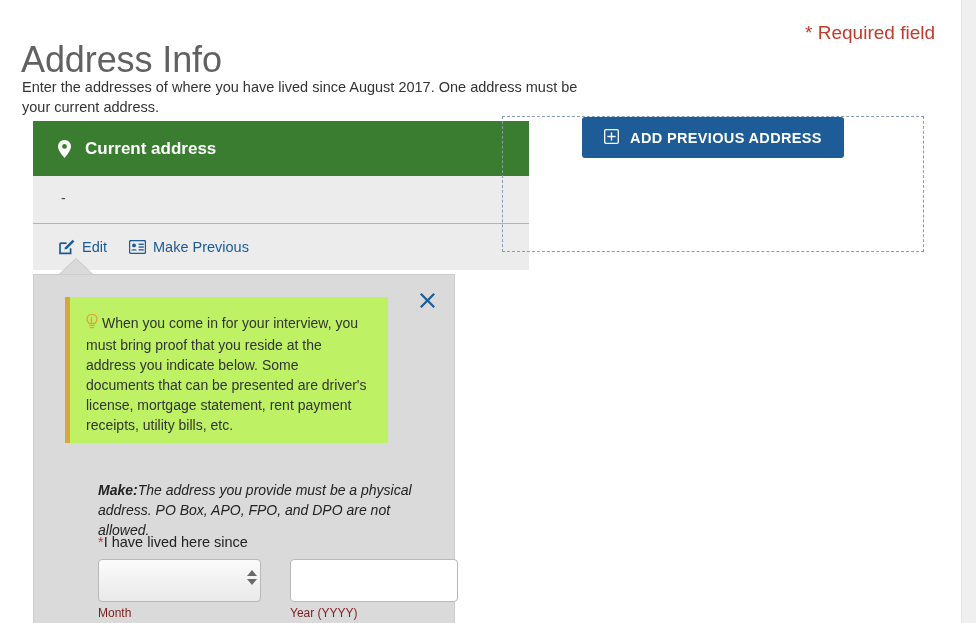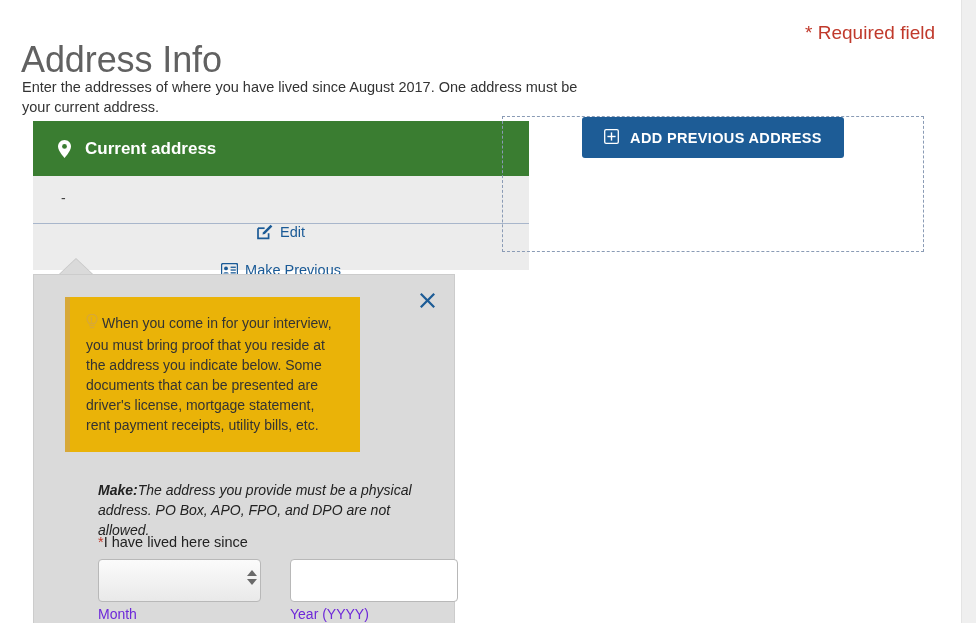--- a/index.html
+++ b/index.html
@@ -106,21 +106,20 @@
     border-bottom: 1px solid #a8b6cb;
   }
 
   .addr-card-actions {
     background: #ececec;
     height: 46px;
     display: flex;
     align-items: center;
     padding: 0 26px;
     gap: 22px;
-    flex-direction: column;
   }
 
   .action-link {
     display: inline-flex;
     align-items: center;
     gap: 7px;
     color: #1a5a96;
     font-size: 14.5px;
     text-decoration: none;
     cursor: pointer;
@@ -192,24 +191,24 @@
     cursor: pointer;
     background: transparent;
     border: none;
     padding: 0;
   }
 
   .tip-box {
     position: absolute;
     left: 31px;
     top: 22px;
-    width: 295px;
-    background: #eab308;
+    width: 323px;
+    background: #bef264;
     border-left: 5px solid #d7a838;
-    padding: 16px 18px 17px 16px;
+    padding: 16px 18px 8px 16px;
     font-size: 14px;
     line-height: 20px;
     color: #333333;
   }
   .tip-box .bulb {
     margin-right: 4px;
     vertical-align: -2px;
     display: inline-block;
   }
 
@@ -285,22 +284,22 @@
     border-radius: 4px;
     background: #ffffff;
     font-size: 14px;
     font-family: "Liberation Sans", sans-serif;
     color: #333333;
     padding: 0 10px;
   }
 
   .sub-label {
     position: absolute;
-    font-size: 14px;
-    color: #6d28d9;
+    font-size: 12px;
+    color: #7f1d1d;
   }
   .sub-month { left: 64px; top: 331px; }
   .sub-year  { left: 256px; top: 331px; }
 </style>
 </head>
 <body>
 
 <div id="root">
 
   <div class="content">

